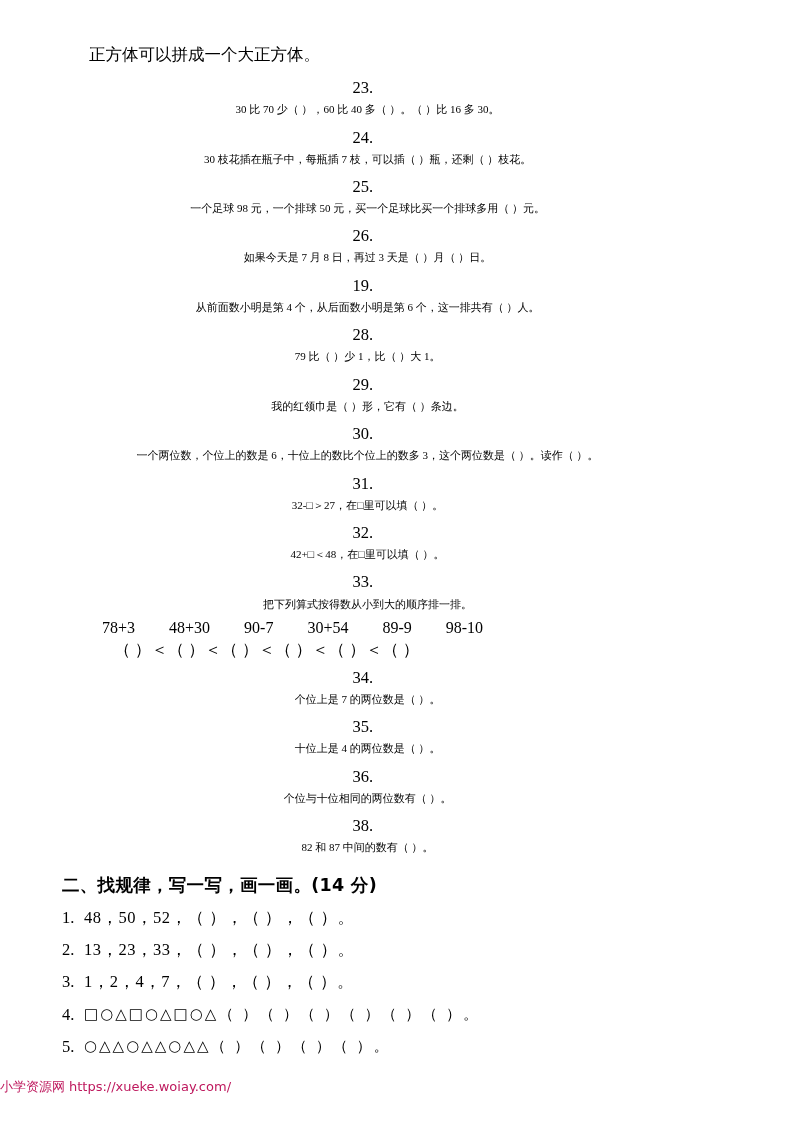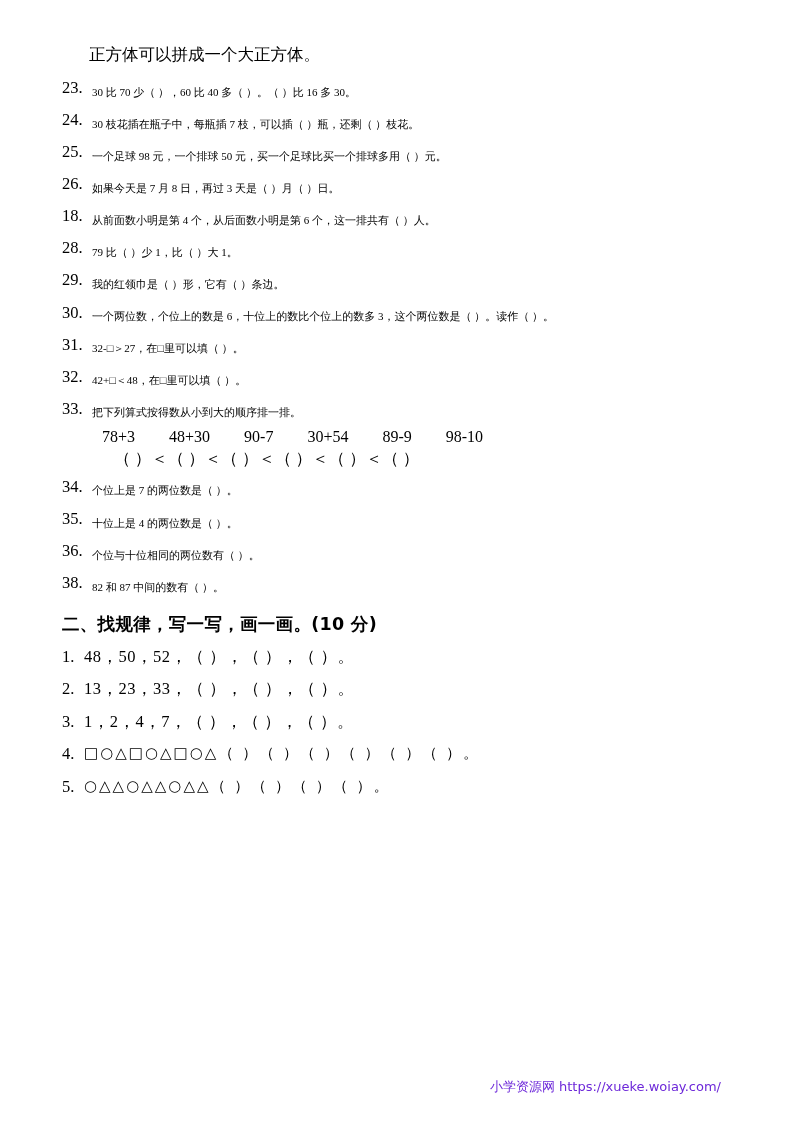--- a/index.html
+++ b/index.html
@@ -28,22 +28,23 @@
     margin: 0 0 6px 0;
     white-space: normal;
   }
   .first-line {
     padding-left: 27px;
     margin-bottom: 7px;
   }
   
   .item {
     display: flex;
-    align-items: flex-end;
+    align-items: center;
     margin-bottom: 6px;
+    flex-direction: column;
   }
   .num {
     flex: 0 0 auto;
     width: 30px;
     text-align: left;
     font-size: 16.5px;
     line-height: 1.58;
     font-family: "Liberation Serif", "DejaVu Serif", serif;
   }
   .body {
@@ -92,22 +93,22 @@
   .shapes {
     letter-spacing: 2px;
     font-family: "DejaVu Sans", "Liberation Sans", sans-serif;
     font-size: 15px;
   }
   .footer {
     position: absolute;
     left: 0;
     right: 0;
     bottom: 26px;
-    text-align: right;
-    color: #6d28d9;
+    text-align: left;
+    color: #be185d;
     font-size: 13px;
     font-family: "DejaVu Sans", "Liberation Sans", sans-serif;
   }
   .footer .brand {
     margin-right: 4px;
   }
 </style>
 </head>
 <body>
 
@@ -129,21 +130,21 @@
     <div class="num">25.</div>
     <div class="body">一个足球 98 元，一个排球 50 元，买一个足球比买一个排球多用（      ）元。</div>
   </div>
 
   <div class="item">
     <div class="num">26.</div>
     <div class="body">如果今天是 7 月 8 日，再过 3 天是（      ）月（       ）日。</div>
   </div>
 
   <div class="item">
-    <div class="num">18.</div>
+    <div class="num">19.</div>
     <div class="body">从前面数小明是第 4 个，从后面数小明是第 6 个，这一排共有（      ）人。</div>
   </div>
 
   <div class="item">
     <div class="num">28.</div>
     <div class="body">79 比（      ）少 1，比（       ）大 1。</div>
   </div>
 
   <div class="item">
     <div class="num">29.</div>
@@ -188,21 +189,21 @@
     <div class="num">36.</div>
     <div class="body">个位与十位相同的两位数有（                                               ）。</div>
   </div>
 
 
   <div class="item">
     <div class="num">38.</div>
     <div class="body">82 和 87 中间的数有（                      ）。</div>
   </div>
 
-  <div class="sect-title">二、找规律，写一写，画一画。(10 分)</div>
+  <div class="sect-title">二、找规律，写一写，画一画。(14 分)</div>
 
   <div class="pat-item">
     <div class="pat-num">1.</div>
     <div class="pat-body">48，50，52，（       ），（       ），（       ）。</div>
   </div>
 
   <div class="pat-item">
     <div class="pat-num">2.</div>
     <div class="pat-body">13，23，33，（       ），（       ），（       ）。</div>
   </div>

